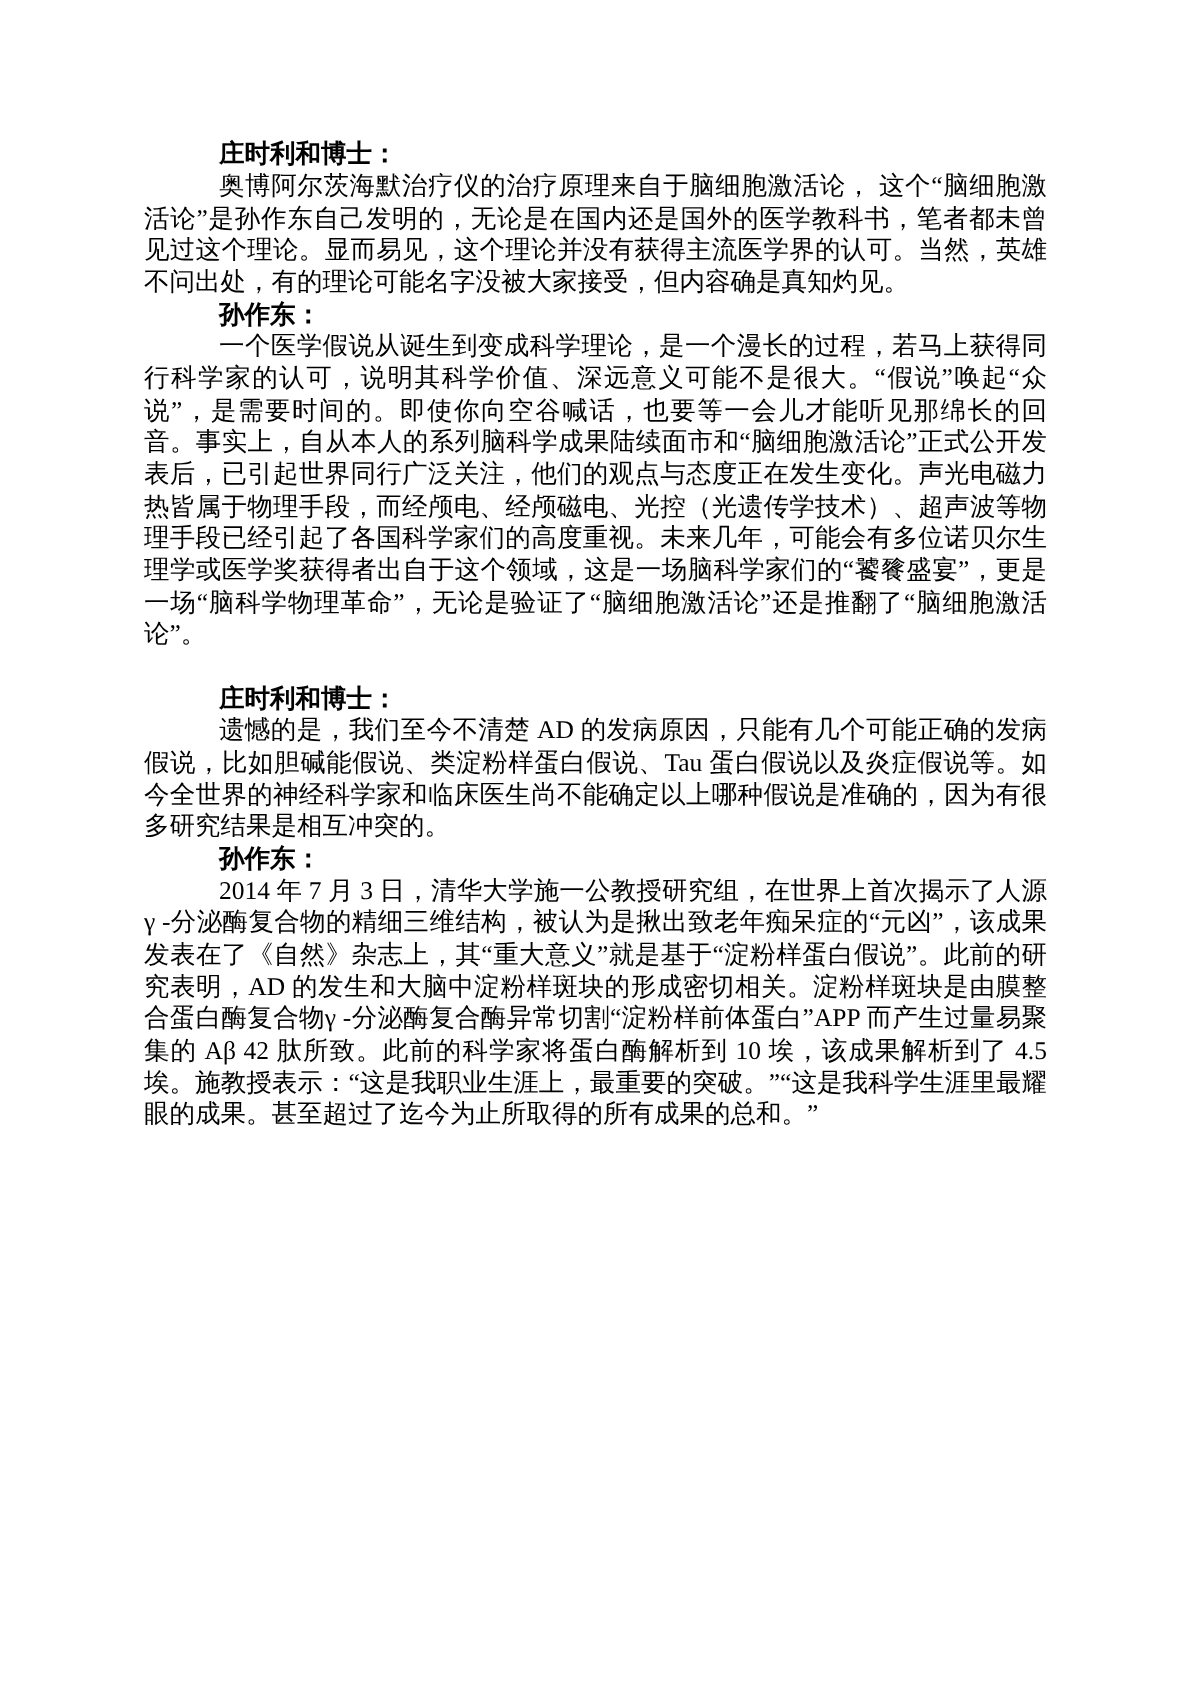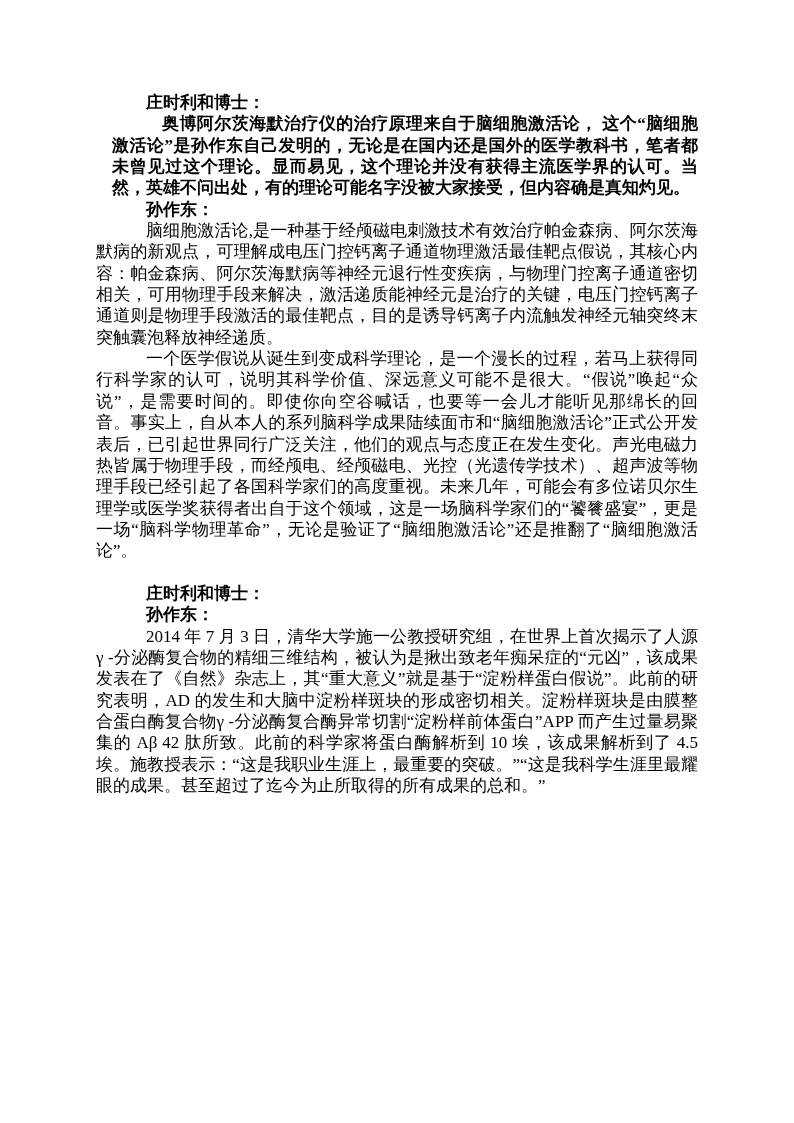--- a/index.html
+++ b/index.html
@@ -35,42 +35,41 @@
     padding: 0;
     text-indent: 50px;
     text-align: justify;
     word-break: break-all;
   }
   .para.heading {
     font-weight: 700;
     text-align: left;
   }
   .para.bold {
-    font-weight: 700;
-    margin-left: 16px;
+    font-weight: 400;
   }
   .para.normal {
     font-weight: 400;
   }
   .section-gap {
     height: 21.35px;
   }
 </style>
 </head>
 <body>
 
 <div class="page">
   <div class="doc-content">
 
     <p class="para heading">庄时利和博士：</p>
     <p class="para bold">奥博阿尔茨海默治疗仪的治疗原理来自于脑细胞激活论， 这个“脑细胞激活论”是孙作东自己发明的，无论是在国内还是国外的医学教科书，笔者都未曾见过这个理论。显而易见，这个理论并没有获得主流医学界的认可。当然，英雄不问出处，有的理论可能名字没被大家接受，但内容确是真知灼见。</p>
     <p class="para heading">孙作东：</p>
-    <p class="para normal">脑细胞激活论,是一种基于经颅磁电刺激技术有效治疗帕金森病、阿尔茨海默病的新观点，可理解成电压门控钙离子通道物理激活最佳靶点假说，其核心内容：帕金森病、阿尔茨海默病等神经元退行性变疾病，与物理门控离子通道密切相关，可用物理手段来解决，激活递质能神经元是治疗的关键，电压门控钙离子通道则是物理手段激活的最佳靶点，目的是诱导钙离子内流触发神经元轴突终末突触囊泡释放神经递质。</p>
     <p class="para normal">一个医学假说从诞生到变成科学理论，是一个漫长的过程，若马上获得同行科学家的认可，说明其科学价值、深远意义可能不是很大。“假说”唤起“众说”，是需要时间的。即使你向空谷喊话，也要等一会儿才能听见那绵长的回音。事实上，自从本人的系列脑科学成果陆续面市和“脑细胞激活论”正式公开发表后，已引起世界同行广泛关注，他们的观点与态度正在发生变化。声光电磁力热皆属于物理手段，而经颅电、经颅磁电、光控（光遗传学技术）、超声波等物理手段已经引起了各国科学家们的高度重视。未来几年，可能会有多位诺贝尔生理学或医学奖获得者出自于这个领域，这是一场脑科学家们的“饕餮盛宴”，更是一场“脑科学物理革命”，无论是验证了“脑细胞激活论”还是推翻了“脑细胞激活论”。</p>
 
     <div class="section-gap"></div>
 
     <p class="para heading">庄时利和博士：</p>
+    <p class="para bold">遗憾的是，我们至今不清楚 AD 的发病原因，只能有几个可能正确的发病假说，比如胆碱能假说、类淀粉样蛋白假说、Tau 蛋白假说以及炎症假说等。如今全世界的神经科学家和临床医生尚不能确定以上哪种假说是准确的，因为有很多研究结果是相互冲突的。</p>
     <p class="para heading">孙作东：</p>
     <p class="para normal">2014 年 7 月 3 日，清华大学施一公教授研究组，在世界上首次揭示了人源γ -分泌酶复合物的精细三维结构，被认为是揪出致老年痴呆症的“元凶”，该成果发表在了《自然》杂志上，其“重大意义”就是基于“淀粉样蛋白假说”。此前的研究表明，AD 的发生和大脑中淀粉样斑块的形成密切相关。淀粉样斑块是由膜整合蛋白酶复合物γ -分泌酶复合酶异常切割“淀粉样前体蛋白”APP 而产生过量易聚集的 Aβ 42 肽所致。此前的科学家将蛋白酶解析到 10 埃，该成果解析到了 4.5 埃。施教授表示：“这是我职业生涯上，最重要的突破。”“这是我科学生涯里最耀眼的成果。甚至超过了迄今为止所取得的所有成果的总和。”</p>
 
   </div>
 </div>
 
 </body></html>

